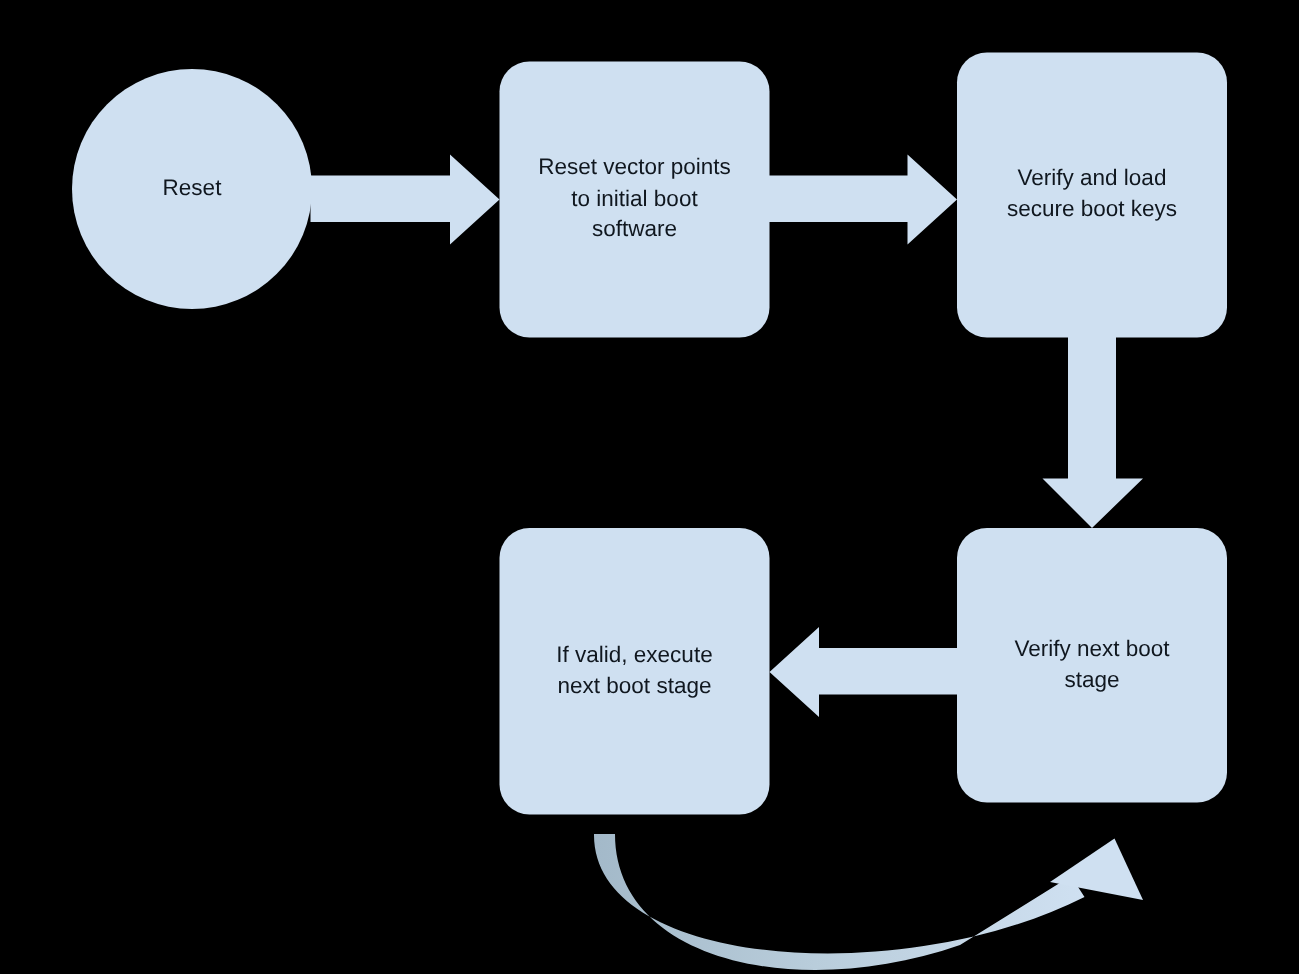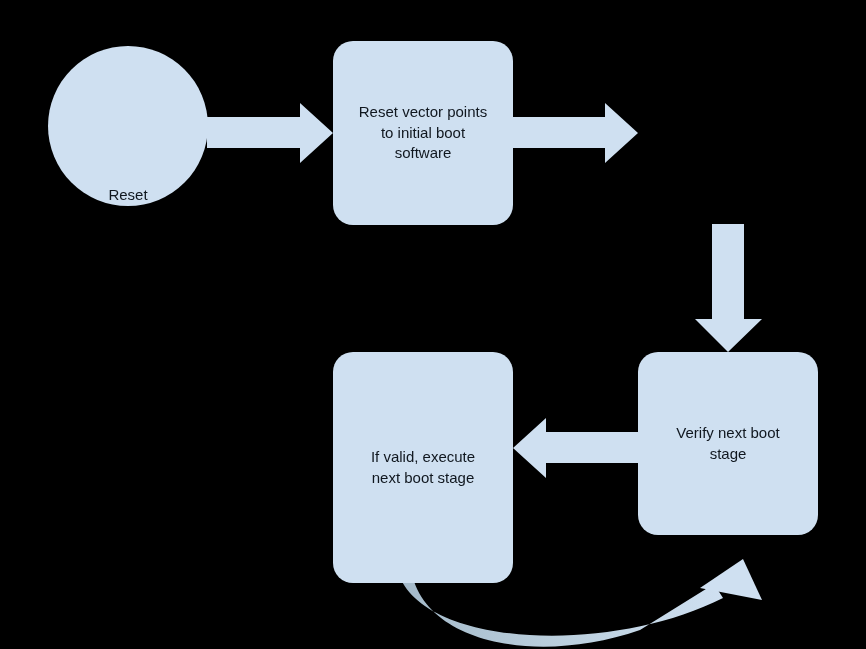--- a/index.html
+++ b/index.html
@@ -74,32 +74,36 @@
       <path fill="url(#loop-gradient)" d="M 410,556
                C 410,640 530,668 640,630
                L 714,584
                L 723,598
                C 600,660 395,645 396,556
                Z"></path>
       <polygon fill="#cfe0f1" points="743,559 762,600 700,588"></polygon>
     </g>
   </svg>
 
-  <div class="node node-circle" style="left:48px; top:46px; width:160px; height:160px;align-items:flex-end;">
+  <div class="node node-circle" style="left:48px; top:46px; width:160px; height:160px;">
     <span class="label">Reset</span>
   </div>
 
   <div class="node node-rect" style="left:333px; top:41px; width:180px; height:184px;">
     <span class="label">Reset vector points
 to initial boot
 software</span>
   </div>
 
+  <div class="node node-rect" style="left:638px; top:35px; width:180px; height:190px;">
+    <span class="label">Verify and load
+secure boot keys</span>
+  </div>
 
-  <div class="node node-rect" style="left:333px; top:352px; width:180px; height:231px;">
+  <div class="node node-rect" style="left:333px; top:352px; width:180px; height:191px;">
     <span class="label">If valid, execute
 next boot stage</span>
   </div>
 
   <div class="node node-rect" style="left:638px; top:352px; width:180px; height:183px;">
     <span class="label">Verify next boot
 stage</span>
   </div>
 
 </div>

